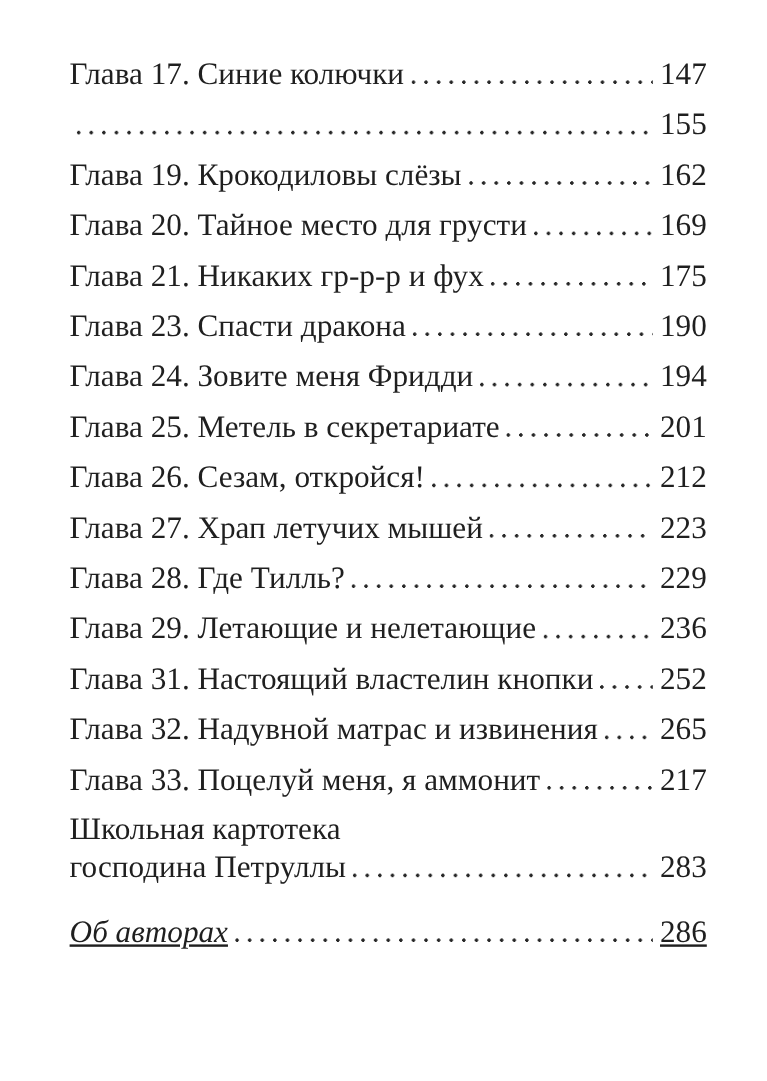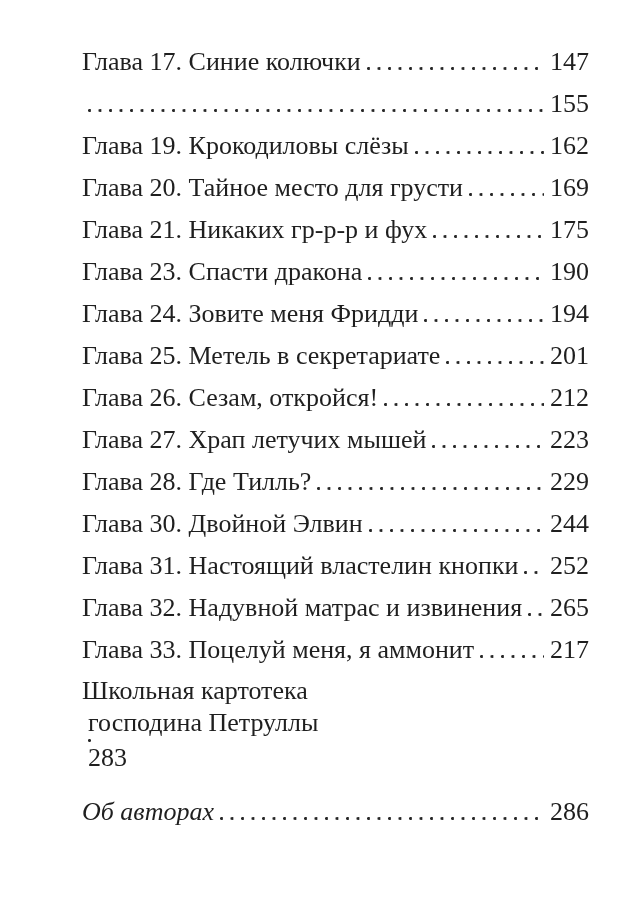--- a/index.html
+++ b/index.html
@@ -6,21 +6,21 @@
     margin: 0;
     padding: 0;
     background: #ffffff;
   }
   .book-page {
     position: relative;
     width: 639px;
     height: 901px;
     box-sizing: border-box;
     background: #ffffff;
-    padding: 45px 50px 0 82px;
+    padding: 45px 50px 0 58px;
     font-family: "Liberation Serif", "DejaVu Serif", serif;
     font-size: 26px;
     color: #1f1f1f;
     overflow: hidden;
   }
   .toc {
     display: flex;
     flex-direction: column;
   }
   .entry {
@@ -46,25 +46,25 @@
   }
   .pagenum {
     flex: 0 0 auto;
   }
   .appendix-line1 {
     line-height: 32px;
     white-space: nowrap;
   }
   .entry.appendix-line2 {
     line-height: 32px;
-    flex-direction: column;
   }
   .entry.about {
     margin-top: 12px;
     margin-bottom: 15px;
+    text-decoration: underline;
   }
   .entry.about .title {
     font-style: italic;
   }
 </style>
 </head>
 <body>
 
 <div class="book-page">
   <div class="toc">
@@ -117,23 +117,23 @@
       <span class="title">Глава 27. Храп летучих мышей</span>
       <span class="leader"></span>
       <span class="pagenum">223</span>
     </div>
     <div class="entry">
       <span class="title">Глава 28. Где Тилль?</span>
       <span class="leader"></span>
       <span class="pagenum">229</span>
     </div>
     <div class="entry">
-      <span class="title">Глава 30. Двойной Элвин</span>
+      <span class="title">Глава 29. Летающие и нелетающие</span>
       <span class="leader"></span>
-      <span class="pagenum">244</span>
+      <span class="pagenum">236</span>
     </div>
     <div class="entry">
       <span class="title">Глава 31. Настоящий властелин кнопки</span>
       <span class="leader"></span>
       <span class="pagenum">252</span>
     </div>
     <div class="entry">
       <span class="title">Глава 32. Надувной матрас и извинения</span>
       <span class="leader"></span>
       <span class="pagenum">265</span>

